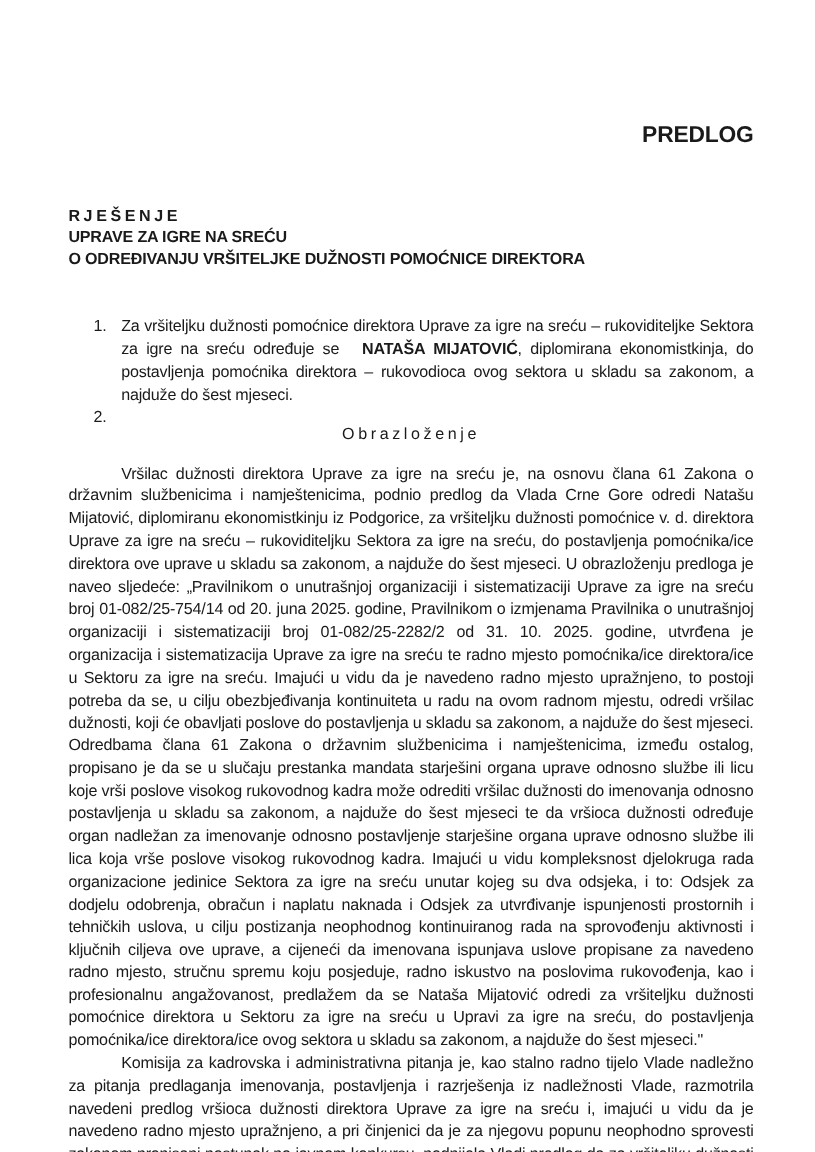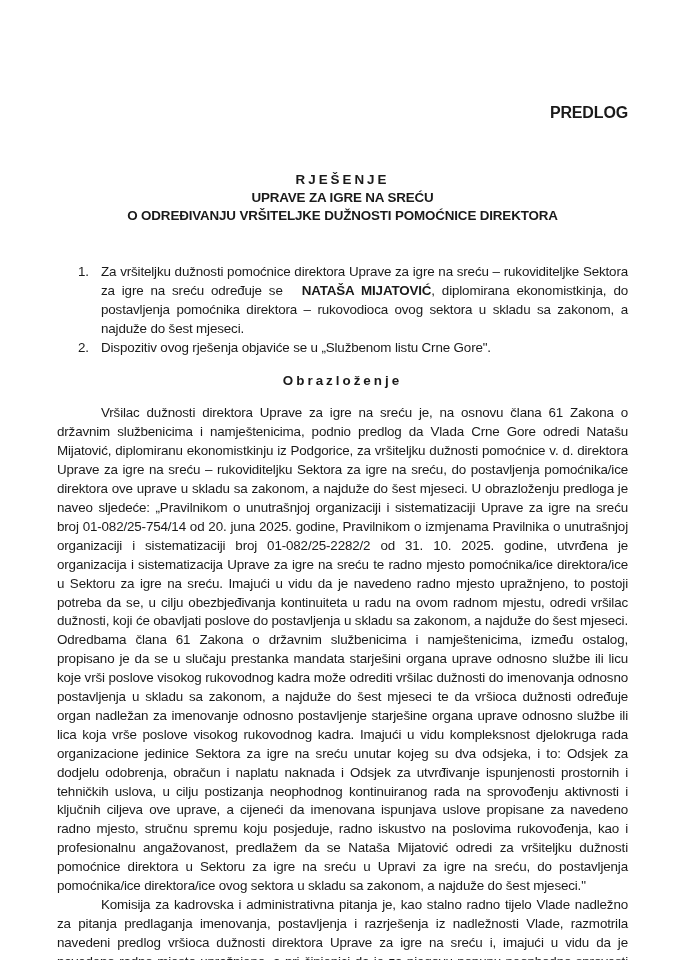--- a/index.html
+++ b/index.html
@@ -22,29 +22,29 @@
       width: 571px;
       font-size: 13.4px;
       line-height: 18.9px;
       letter-spacing: -0.15px;
     }
     .predlog {
       position: absolute;
       top: -30px;
       right: 0;
       font-weight: bold;
-      font-size: 16px;
+      font-size: 19px;
     }
     .para {
       text-align: justify;
       text-indent: 44px;
       margin: 0;
     }
     .title-block {
-      text-align: center;
+      text-align: left;
       font-weight: bold;
       margin-top: 37px;
       font-size: 13.4px;
       line-height: 18px;
     }
     .title-spaced {
       letter-spacing: 3px;
     }
     .decision-list {
       list-style: none;
@@ -60,21 +60,21 @@
       position: absolute;
       left: 21px;
       top: 0;
     }
     .bold {
       font-weight: bold;
       padding-left: 12px;
     }
     .section-heading {
       text-align: center;
-      font-weight: bold;
+      font-weight: normal;
       letter-spacing: 3px;
       margin-top: 14px;
       margin-bottom: 14px;
     }
   </style>
 </head>
 <body>
 
 <div class="page">
   <div class="predlog">PREDLOG</div>
@@ -86,21 +86,20 @@
     <div>O ODREĐIVANJU VRŠITELJKE  DUŽNOSTI POMOĆNICE DIREKTORA</div>
   </div>
 
   <ol class="decision-list">
     <li>
       <span class="num">1.</span>
       <span>Za vršiteljku dužnosti pomoćnice direktora Uprave za igre na sreću – rukoviditeljke Sektora za igre na sreću određuje se </span><span class="bold">NATAŠA MIJATOVIĆ</span><span>, diplomirana ekonomistkinja, do postavljenja pomoćnika direktora – rukovodioca ovog sektora u skladu sa zakonom, a najduže do šest mjeseci.</span>
     </li>
     <li>
       <span class="num">2.</span>
-      <span>Dispozitiv ovog rješenja objaviće se u „Službenom listu Crne Gore".</span>
     </li>
   </ol>
 
   <div class="section-heading">Obrazloženje</div>
 
   <p class="para">Vršilac dužnosti direktora Uprave za igre na sreću je, na osnovu člana 61 Zakona o državnim službenicima i namještenicima, podnio predlog da Vlada Crne Gore odredi Natašu Mijatović, diplomiranu ekonomistkinju iz Podgorice, za vršiteljku dužnosti pomoćnice v. d. direktora Uprave za igre na sreću – rukoviditeljku Sektora za igre na sreću, do postavljenja pomoćnika/ice direktora ove uprave u skladu sa zakonom, a najduže do šest mjeseci. U obrazloženju predloga je naveo sljedeće: „Pravilnikom o unutrašnjoj organizaciji i sistematizaciji Uprave za igre na sreću broj 01-082/25-754/14 od 20. juna 2025. godine, Pravilnikom o izmjenama Pravilnika o unutrašnjoj organizaciji i sistematizaciji broj 01-082/25-2282/2 od 31. 10. 2025. godine, utvrđena je organizacija i sistematizacija Uprave za igre na sreću te radno mjesto pomoćnika/ice direktora/ice u Sektoru za igre na sreću. Imajući u vidu da je navedeno radno mjesto upražnjeno, to postoji potreba da se, u cilju obezbjeđivanja kontinuiteta u radu na ovom radnom mjestu, odredi vršilac dužnosti, koji će obavljati poslove do postavljenja u skladu sa zakonom, a najduže do šest mjeseci. Odredbama člana 61 Zakona o državnim službenicima i namještenicima, između ostalog, propisano je da se u slučaju prestanka mandata starješini organa uprave odnosno službe ili licu koje vrši poslove visokog rukovodnog kadra može odrediti vršilac dužnosti do imenovanja odnosno postavljenja u skladu sa zakonom, a najduže do šest mjeseci te da vršioca dužnosti određuje organ nadležan za imenovanje odnosno postavljenje starješine organa uprave odnosno službe ili lica koja vrše poslove visokog rukovodnog kadra. Imajući u vidu kompleksnost djelokruga rada organizacione jedinice Sektora za igre na sreću unutar kojeg su dva odsjeka, i to: Odsjek za dodjelu odobrenja, obračun i naplatu naknada i Odsjek za utvrđivanje ispunjenosti prostornih i tehničkih uslova, u cilju postizanja neophodnog kontinuiranog rada na sprovođenju aktivnosti i ključnih ciljeva ove uprave, a cijeneći da imenovana ispunjava uslove propisane za navedeno radno mjesto, stručnu spremu koju posjeduje, radno iskustvo na poslovima rukovođenja, kao i profesionalnu angažovanost, predlažem da se Nataša Mijatović odredi za vršiteljku dužnosti pomoćnice direktora u Sektoru za igre na sreću u Upravi za igre na sreću, do postavljenja pomoćnika/ice direktora/ice ovog sektora u skladu sa zakonom, a najduže do šest mjeseci."</p>
   <p class="para">Komisija za kadrovska i administrativna pitanja je, kao stalno radno tijelo Vlade nadležno za pitanja predlaganja imenovanja, postavljenja i razrješenja iz nadležnosti Vlade, razmotrila navedeni predlog vršioca dužnosti direktora Uprave za igre na sreću i, imajući u vidu da je navedeno radno mjesto upražnjeno, a pri činjenici da je za njegovu popunu neophodno sprovesti zakonom propisani postupak po javnom konkursu, podnijela Vladi predlog da za vršiteljku dužnosti pomoćnice direktora Uprave za igre na sreću – rukoviditeljke Sektora za igre na sreću odredi Natašu Mijatović, diplomiranu ekonomistkinju, dosadašnju vršiteljku dužnosti pomoćnice direktora, do postavljenja pomoćnika direktora – rukovodioca ovog sektora u skladu sa zakonom, a najduže do šest mjeseci.</p>
 </div>
 
 </body></html>

